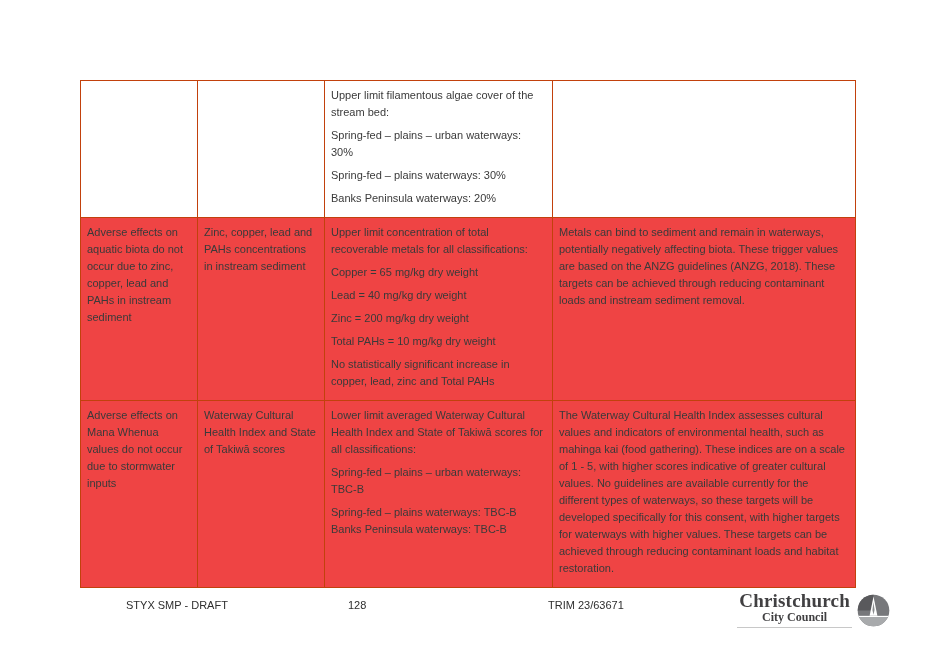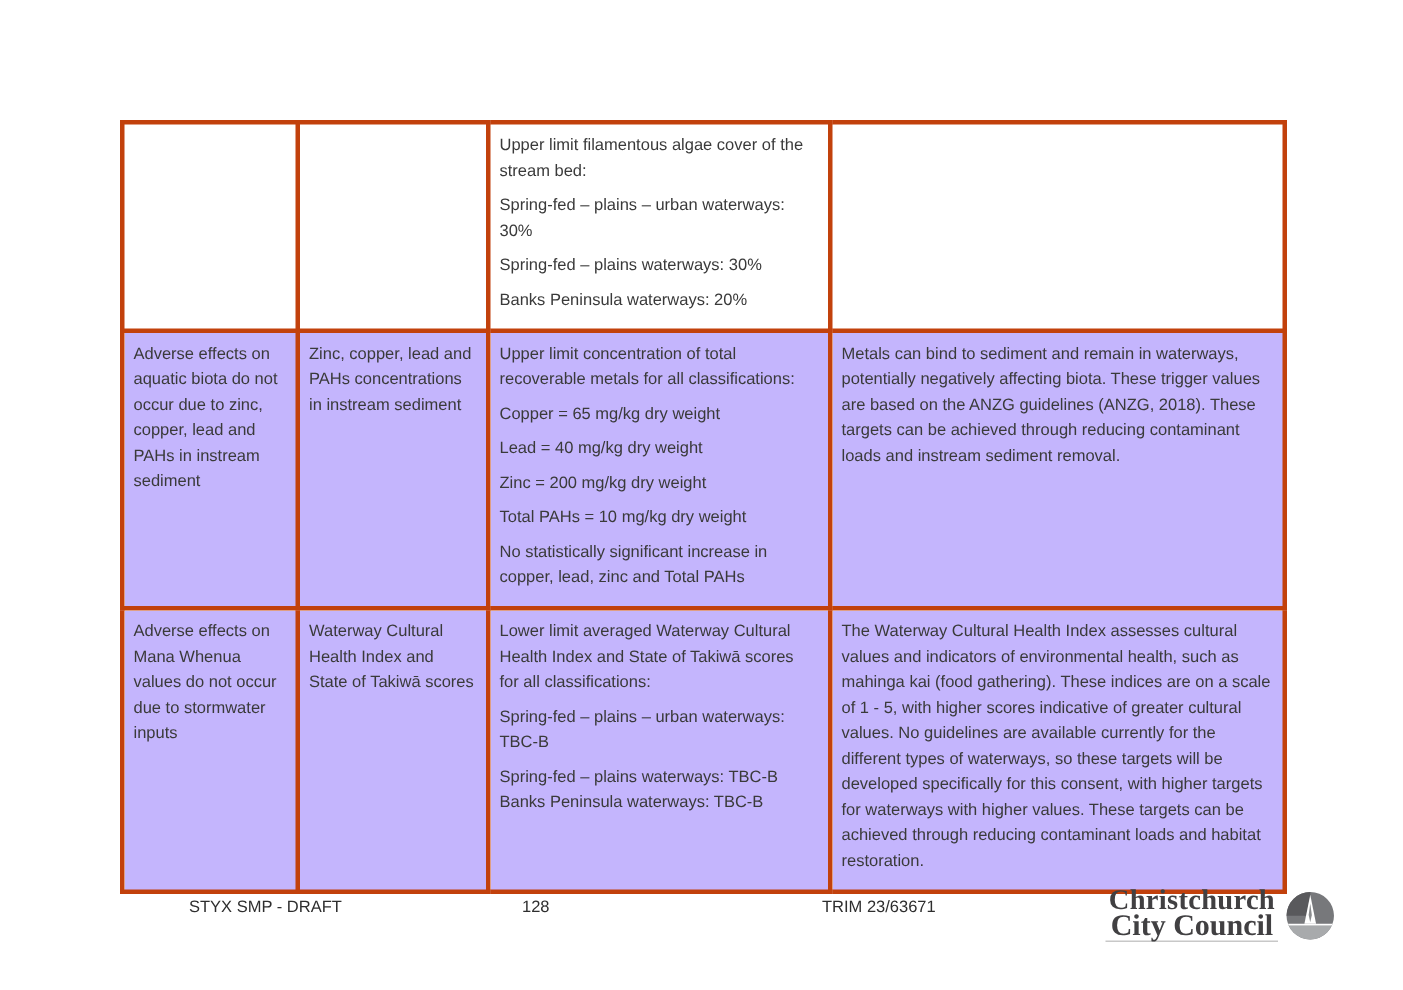--- a/index.html
+++ b/index.html
@@ -19,30 +19,30 @@
   }
   table.doc-table {
     position: absolute;
     left: 80px;
     top: 80px;
     width: 775px;
     border-collapse: collapse;
     table-layout: fixed;
   }
   table.doc-table td {
-    border: 3px solid #c2410c;
+    border: 1px solid #c2410c;
     vertical-align: top;
     padding: 6px 8px 4px 6px;
     font-size: 11px;
     line-height: 17px;
     color: #3a3a3a;
     overflow: hidden;
   }
   table.doc-table tr.shaded td {
-    background: #c4b5fd;
+    background: #ef4444;
   }
   table.doc-table td p {
     margin: 0 0 6px 0;
   }
   td.cont-cell {
     padding-top: 26px;
   }
   .footer-item {
     position: absolute;
     font-size: 11px;
@@ -63,21 +63,21 @@
   }
   .logo-text {
     text-align: center;
     color: #414042;
     font-family: "Liberation Serif", serif;
     font-weight: bold;
     border-bottom: 1px solid #c8c8c8;
     padding: 0 2px 2px 2px;
   }
   .logo-line1 { font-size: 19px; line-height: 18px; letter-spacing: 0.2px; }
-  .logo-line2 { font-size: 20px; line-height: 15px; }
+  .logo-line2 { font-size: 12px; line-height: 15px; }
   .logo-icon svg { display: block; }
 </style>
 </head>
 <body>
 
 <div class="page">
 
   <table class="doc-table">
     <colgroup>
       <col style="width:117px">

